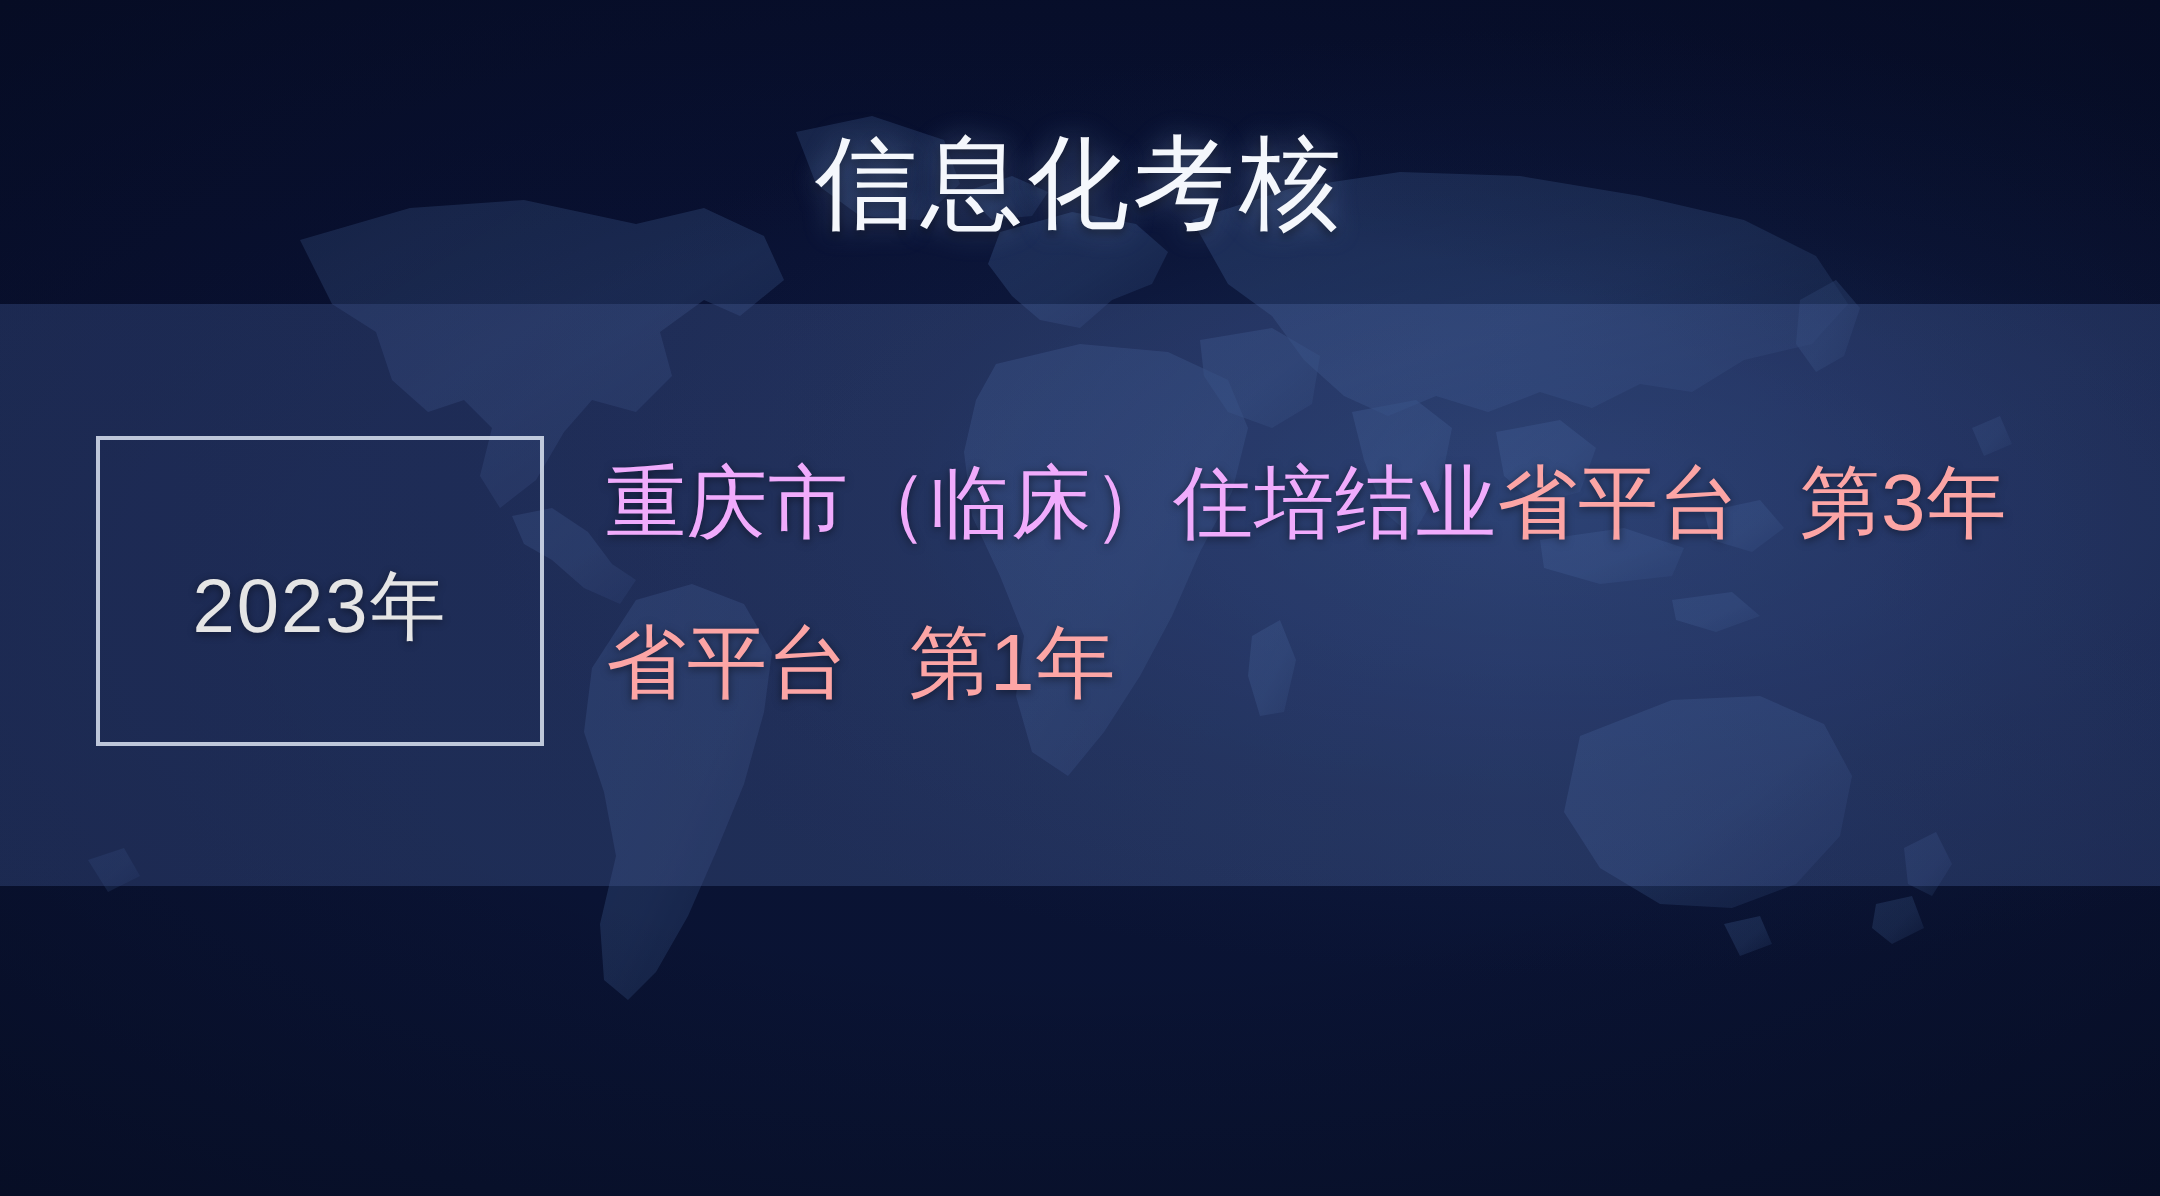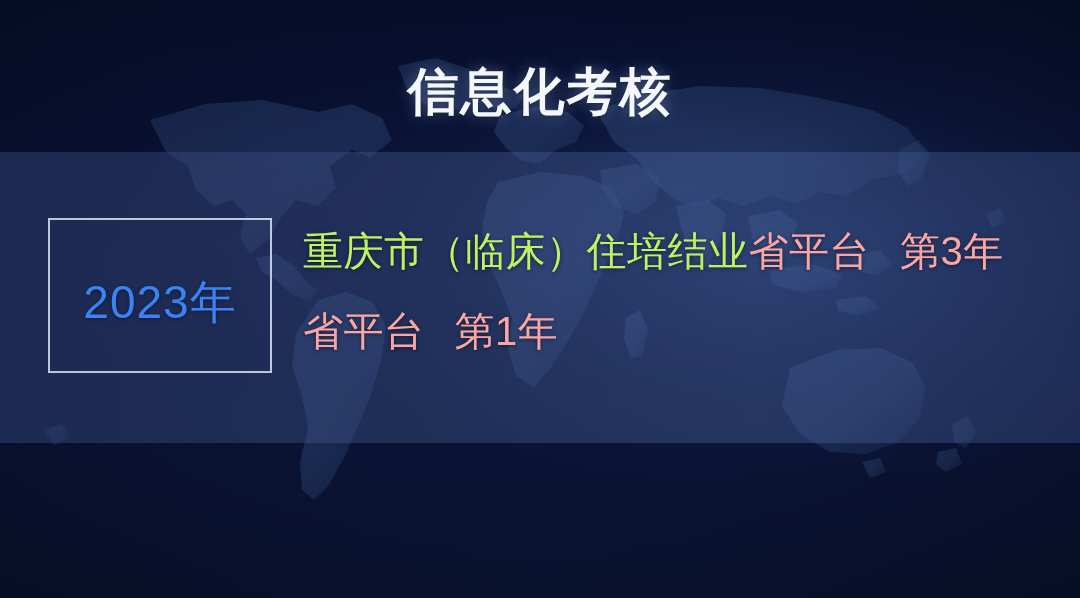--- a/index.html
+++ b/index.html
@@ -70,41 +70,41 @@
   .title {
     position: absolute;
     left: 0;
     right: 0;
     top: 63px;
     text-align: center;
     font-size: 51px;
     line-height: 1.12;
     letter-spacing: 2px;
     color: #f4f7fc;
-    font-weight: 700;
+    font-weight: 400;
     text-shadow: 0 0 14px rgba(150,185,245,0.45), 0 2px 5px rgba(0,0,0,0.55);
     white-space: nowrap;
   }
 
   
   .year-box {
     position: absolute;
     left: 48px;
     top: 218px;
     width: 224px;
     height: 155px;
     border: 2px solid rgba(226,234,248,0.82);
     box-sizing: border-box;
     display: flex;
     align-items: center;
     justify-content: center;
   }
   .year-label {
-    font-size: 46px;
-    color: #3b82f6;
+    font-size: 38px;
+    color: #e5e5e5;
     letter-spacing: 1px;
     font-weight: 400;
     text-shadow: 0 1px 4px rgba(0,0,0,0.45);
     white-space: nowrap;
     margin-top: 15px;
   }
 
   
   .lines {
     position: absolute;
@@ -115,21 +115,21 @@
   .line {
     display: flex;
     align-items: baseline;
     height: 80px;
     font-size: 40px;
     letter-spacing: 0.5px;
     white-space: nowrap;
     font-weight: 400;
   }
   .seg-main {
-    color: #bef264;
+    color: #f0abfc;
     text-shadow: 0 1px 4px rgba(0,0,0,0.5);
   }
   .seg-accent {
     color: #fca5a5;
     text-shadow: 0 1px 4px rgba(0,0,0,0.5);
   }
   .seg-accent.rank {
     margin-left: 30px;
   }
 </style>

